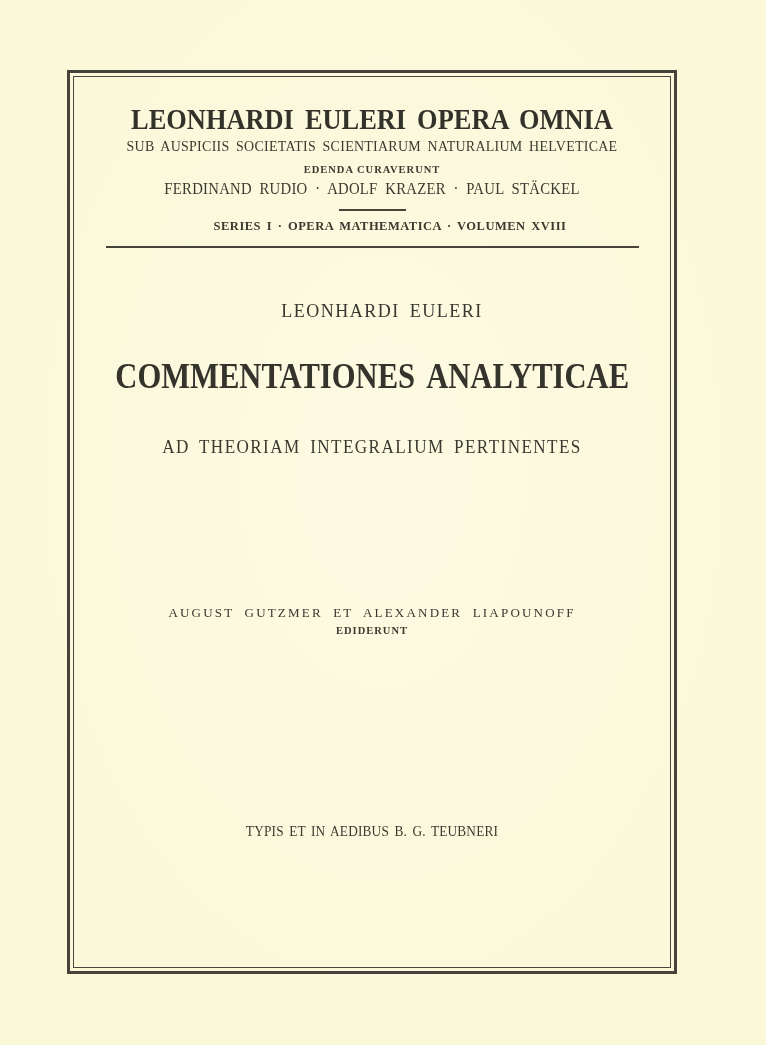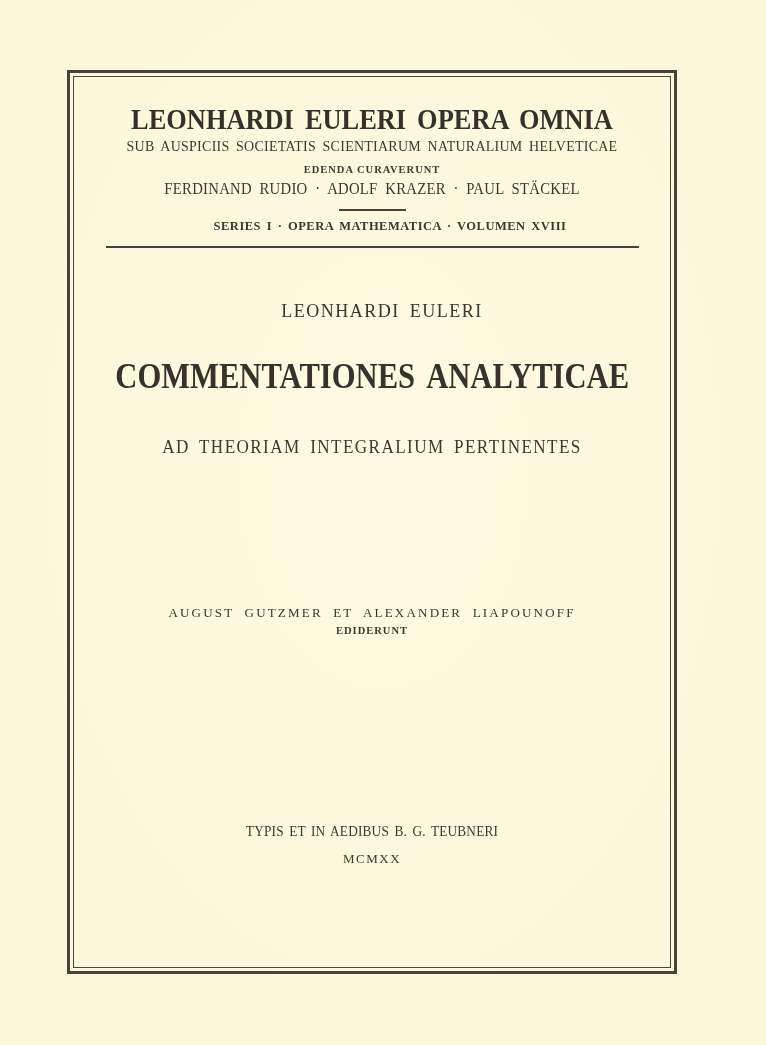--- a/index.html
+++ b/index.html
@@ -195,15 +195,14 @@
     <div class="line title-subtitle">AD THEORIAM INTEGRALIUM PERTINENTES</div>
 
 
     <div class="line ediderunt-label">EDIDERUNT</div>
 
     <div class="line volume-editors">AUGUST GUTZMER ET ALEXANDER LIAPOUNOFF</div>
 
 
     <div class="line imprint-printer">TYPIS ET IN AEDIBUS B. G. TEUBNERI</div>
 
-    <div class="line imprint-year">MCMXX</div>
   </div>
 </div>
 
 </body></html>

